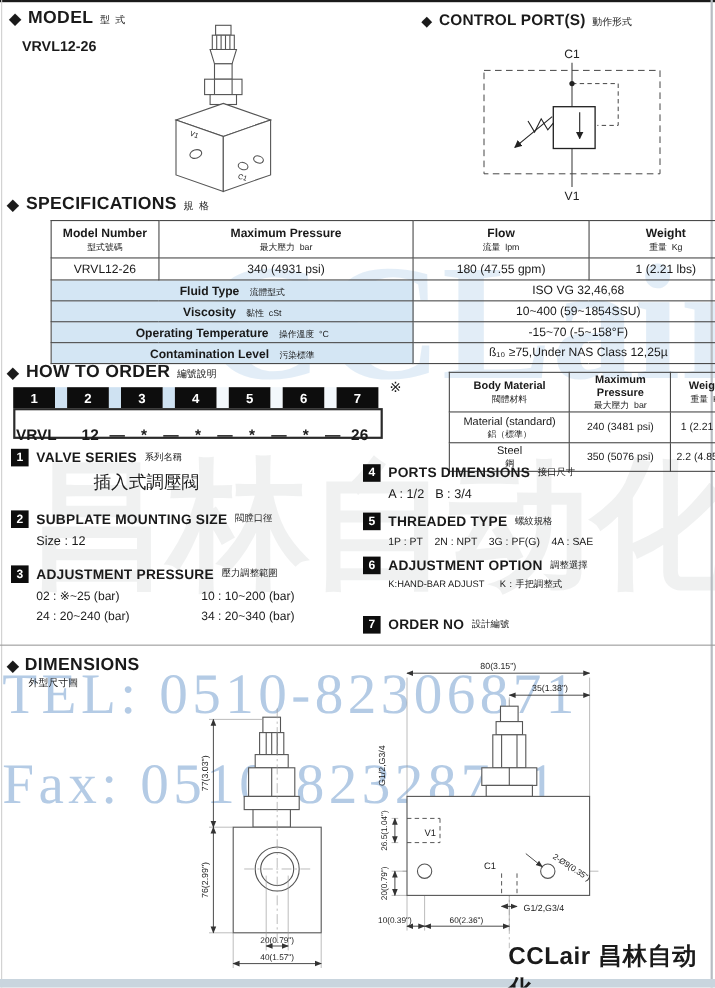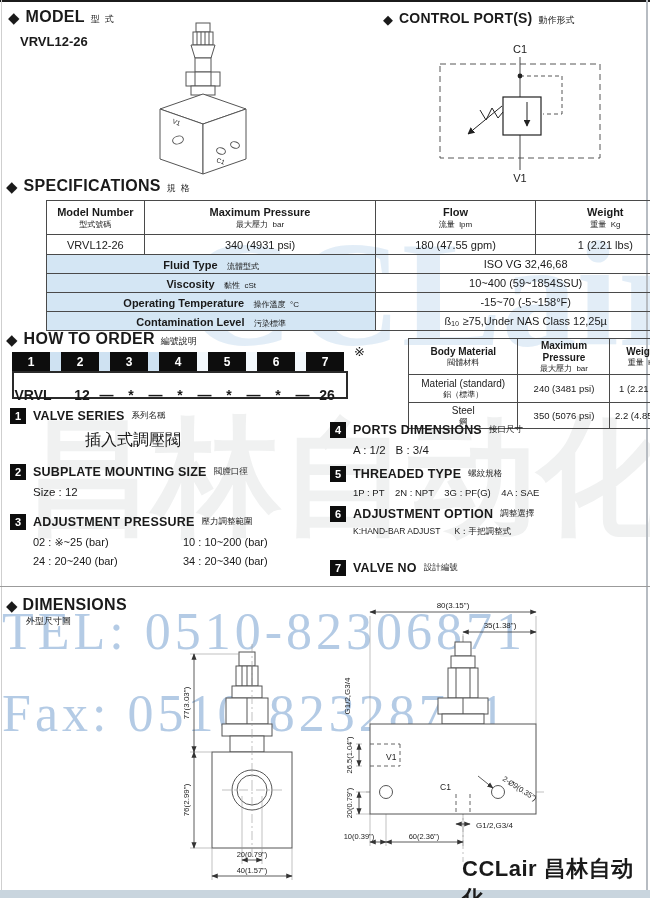--- a/index.html
+++ b/index.html
@@ -340,21 +340,21 @@
       <div class="adj-row">
         <span>K:HAND-BAR ADJUST</span>
         <span>K：手把調整式</span>
       </div>
     </div>
   </div>
 
   <div class="item" style="left:330px;top:560px;width:310px;">
     <div class="item-head">
       <span class="numbox">7</span>
-      <span class="item-title">VALVE NO</span>
+      <span class="item-title">ORDER NO</span>
       <span class="item-cn">設計編號</span>
     </div>
   </div>
 
   <div class="divider"></div>
 
   <div class="sec-title" style="left:6px;top:596px;flex-direction:column;align-items:flex-start;gap:1px;">
     <span style="display:flex;gap:5px;align-items:baseline;">
       <span class="diamond">◆</span>
       <span class="t-big">DIMENSIONS</span>

